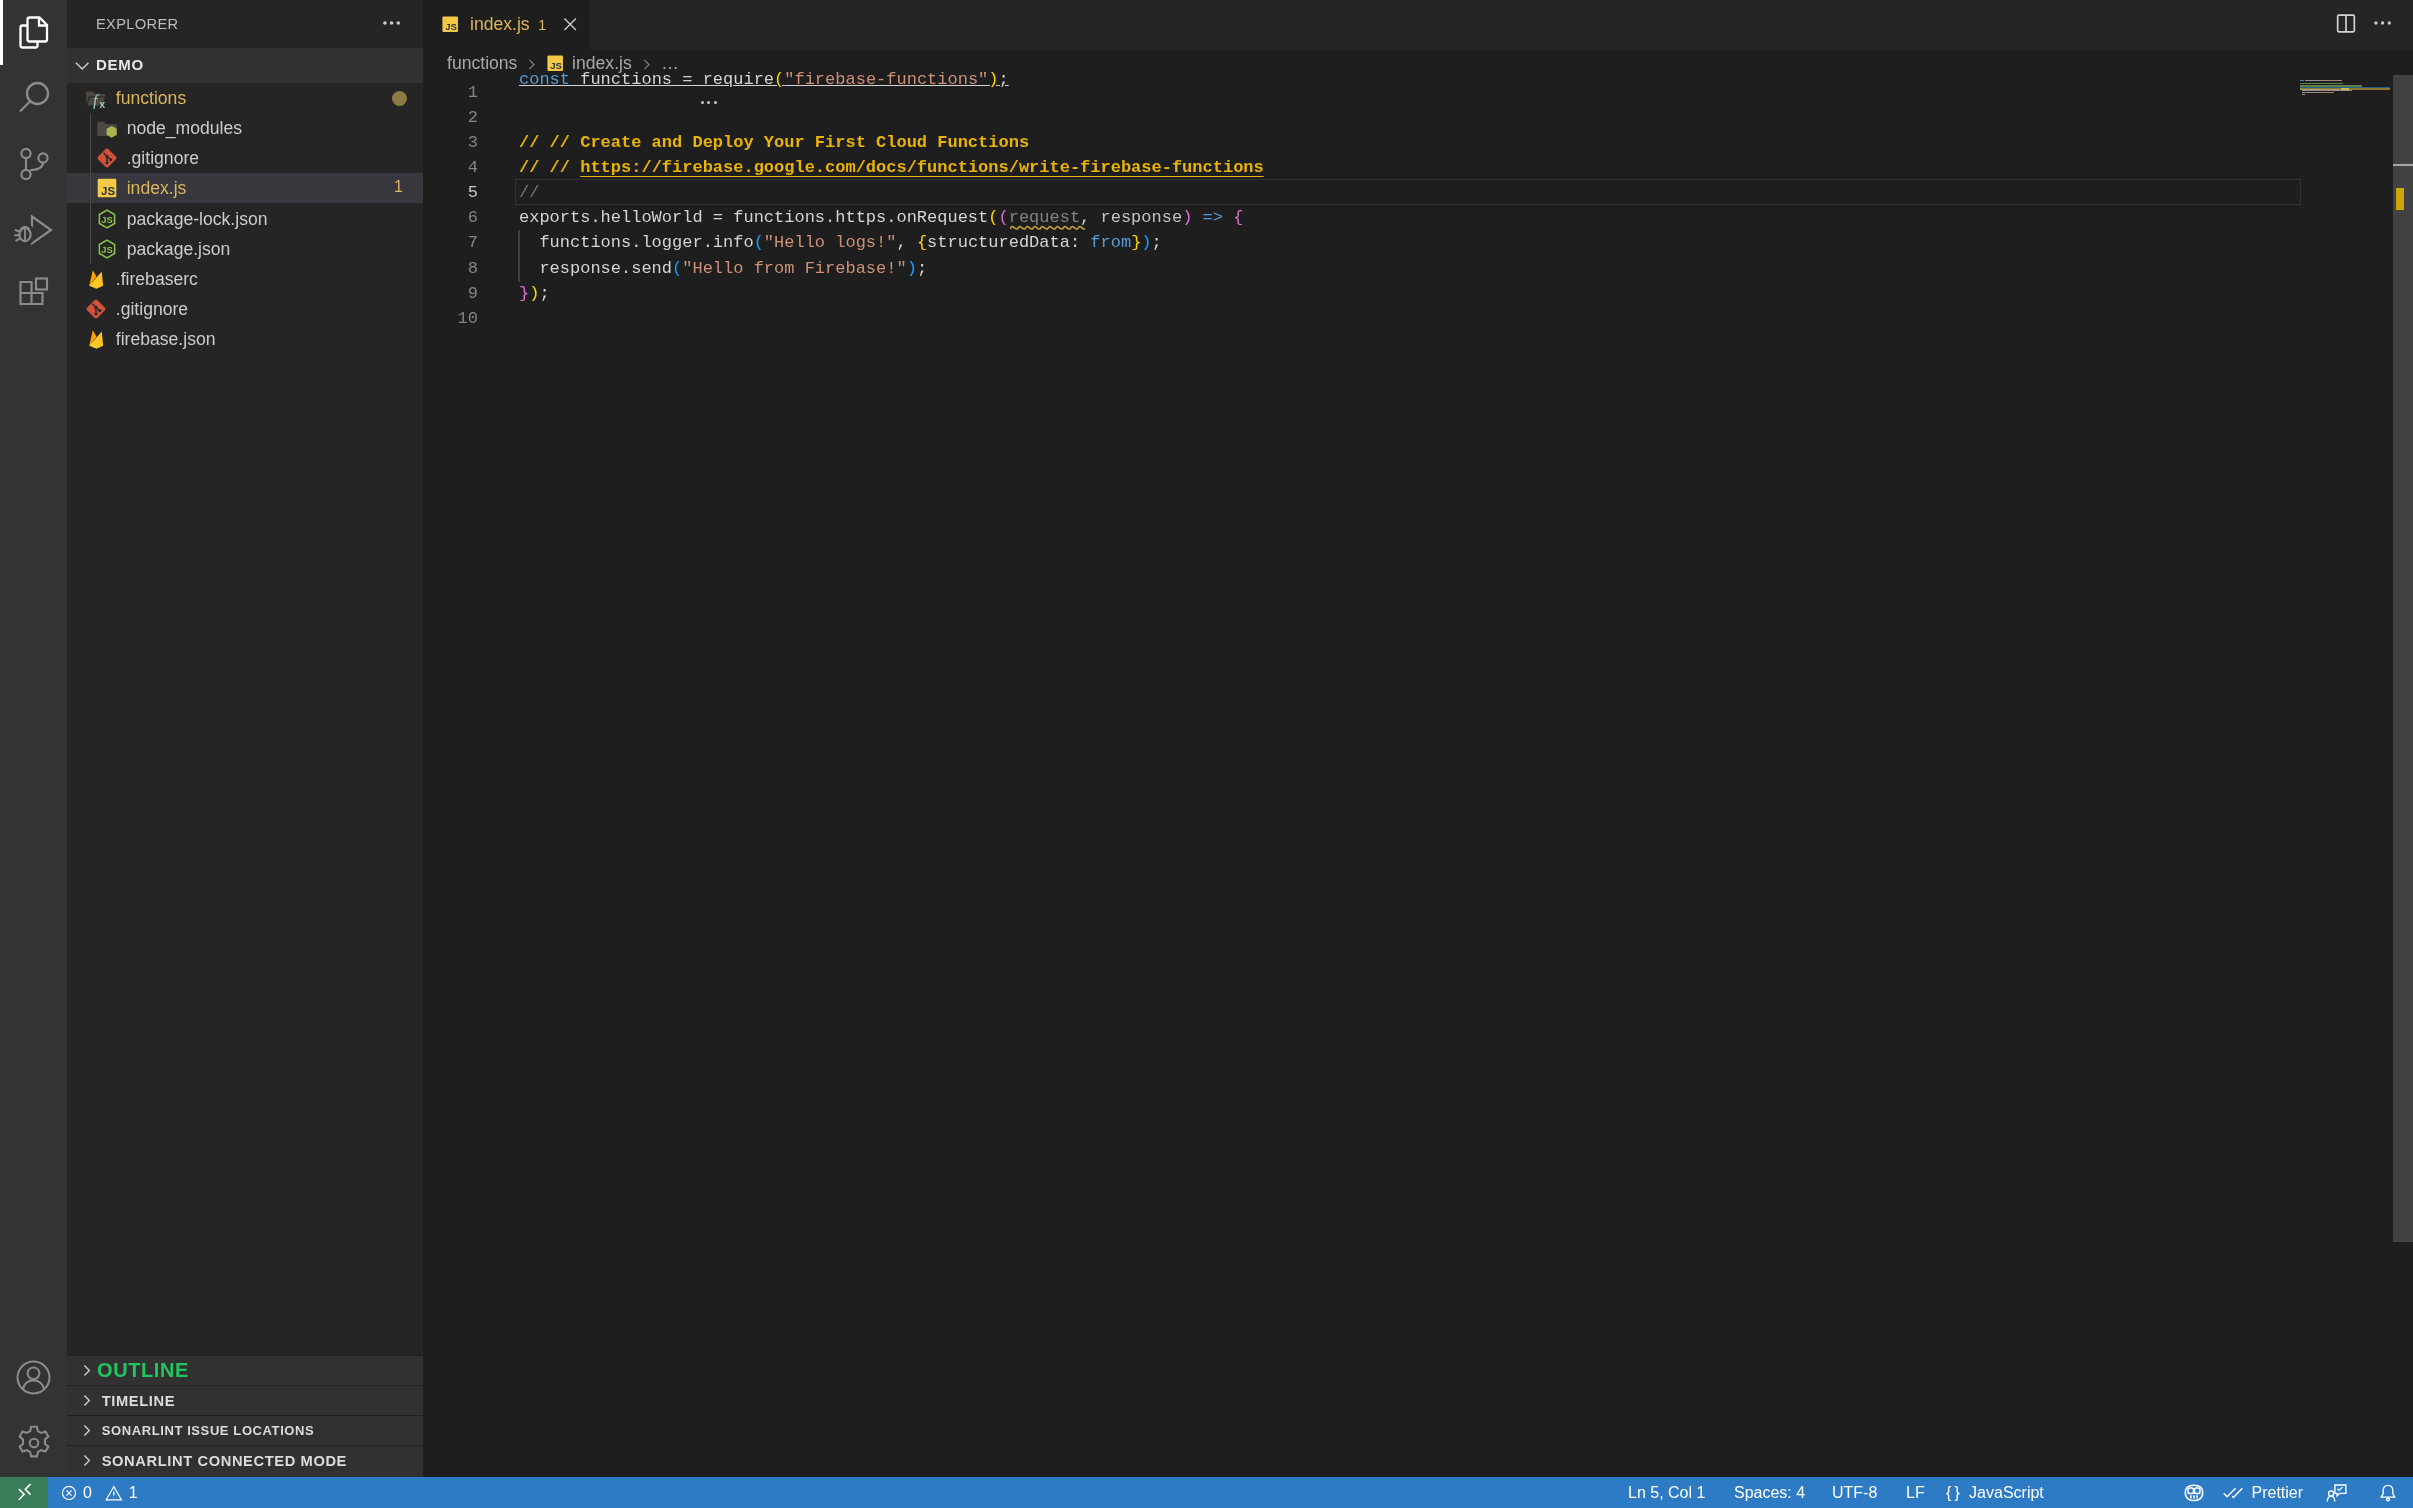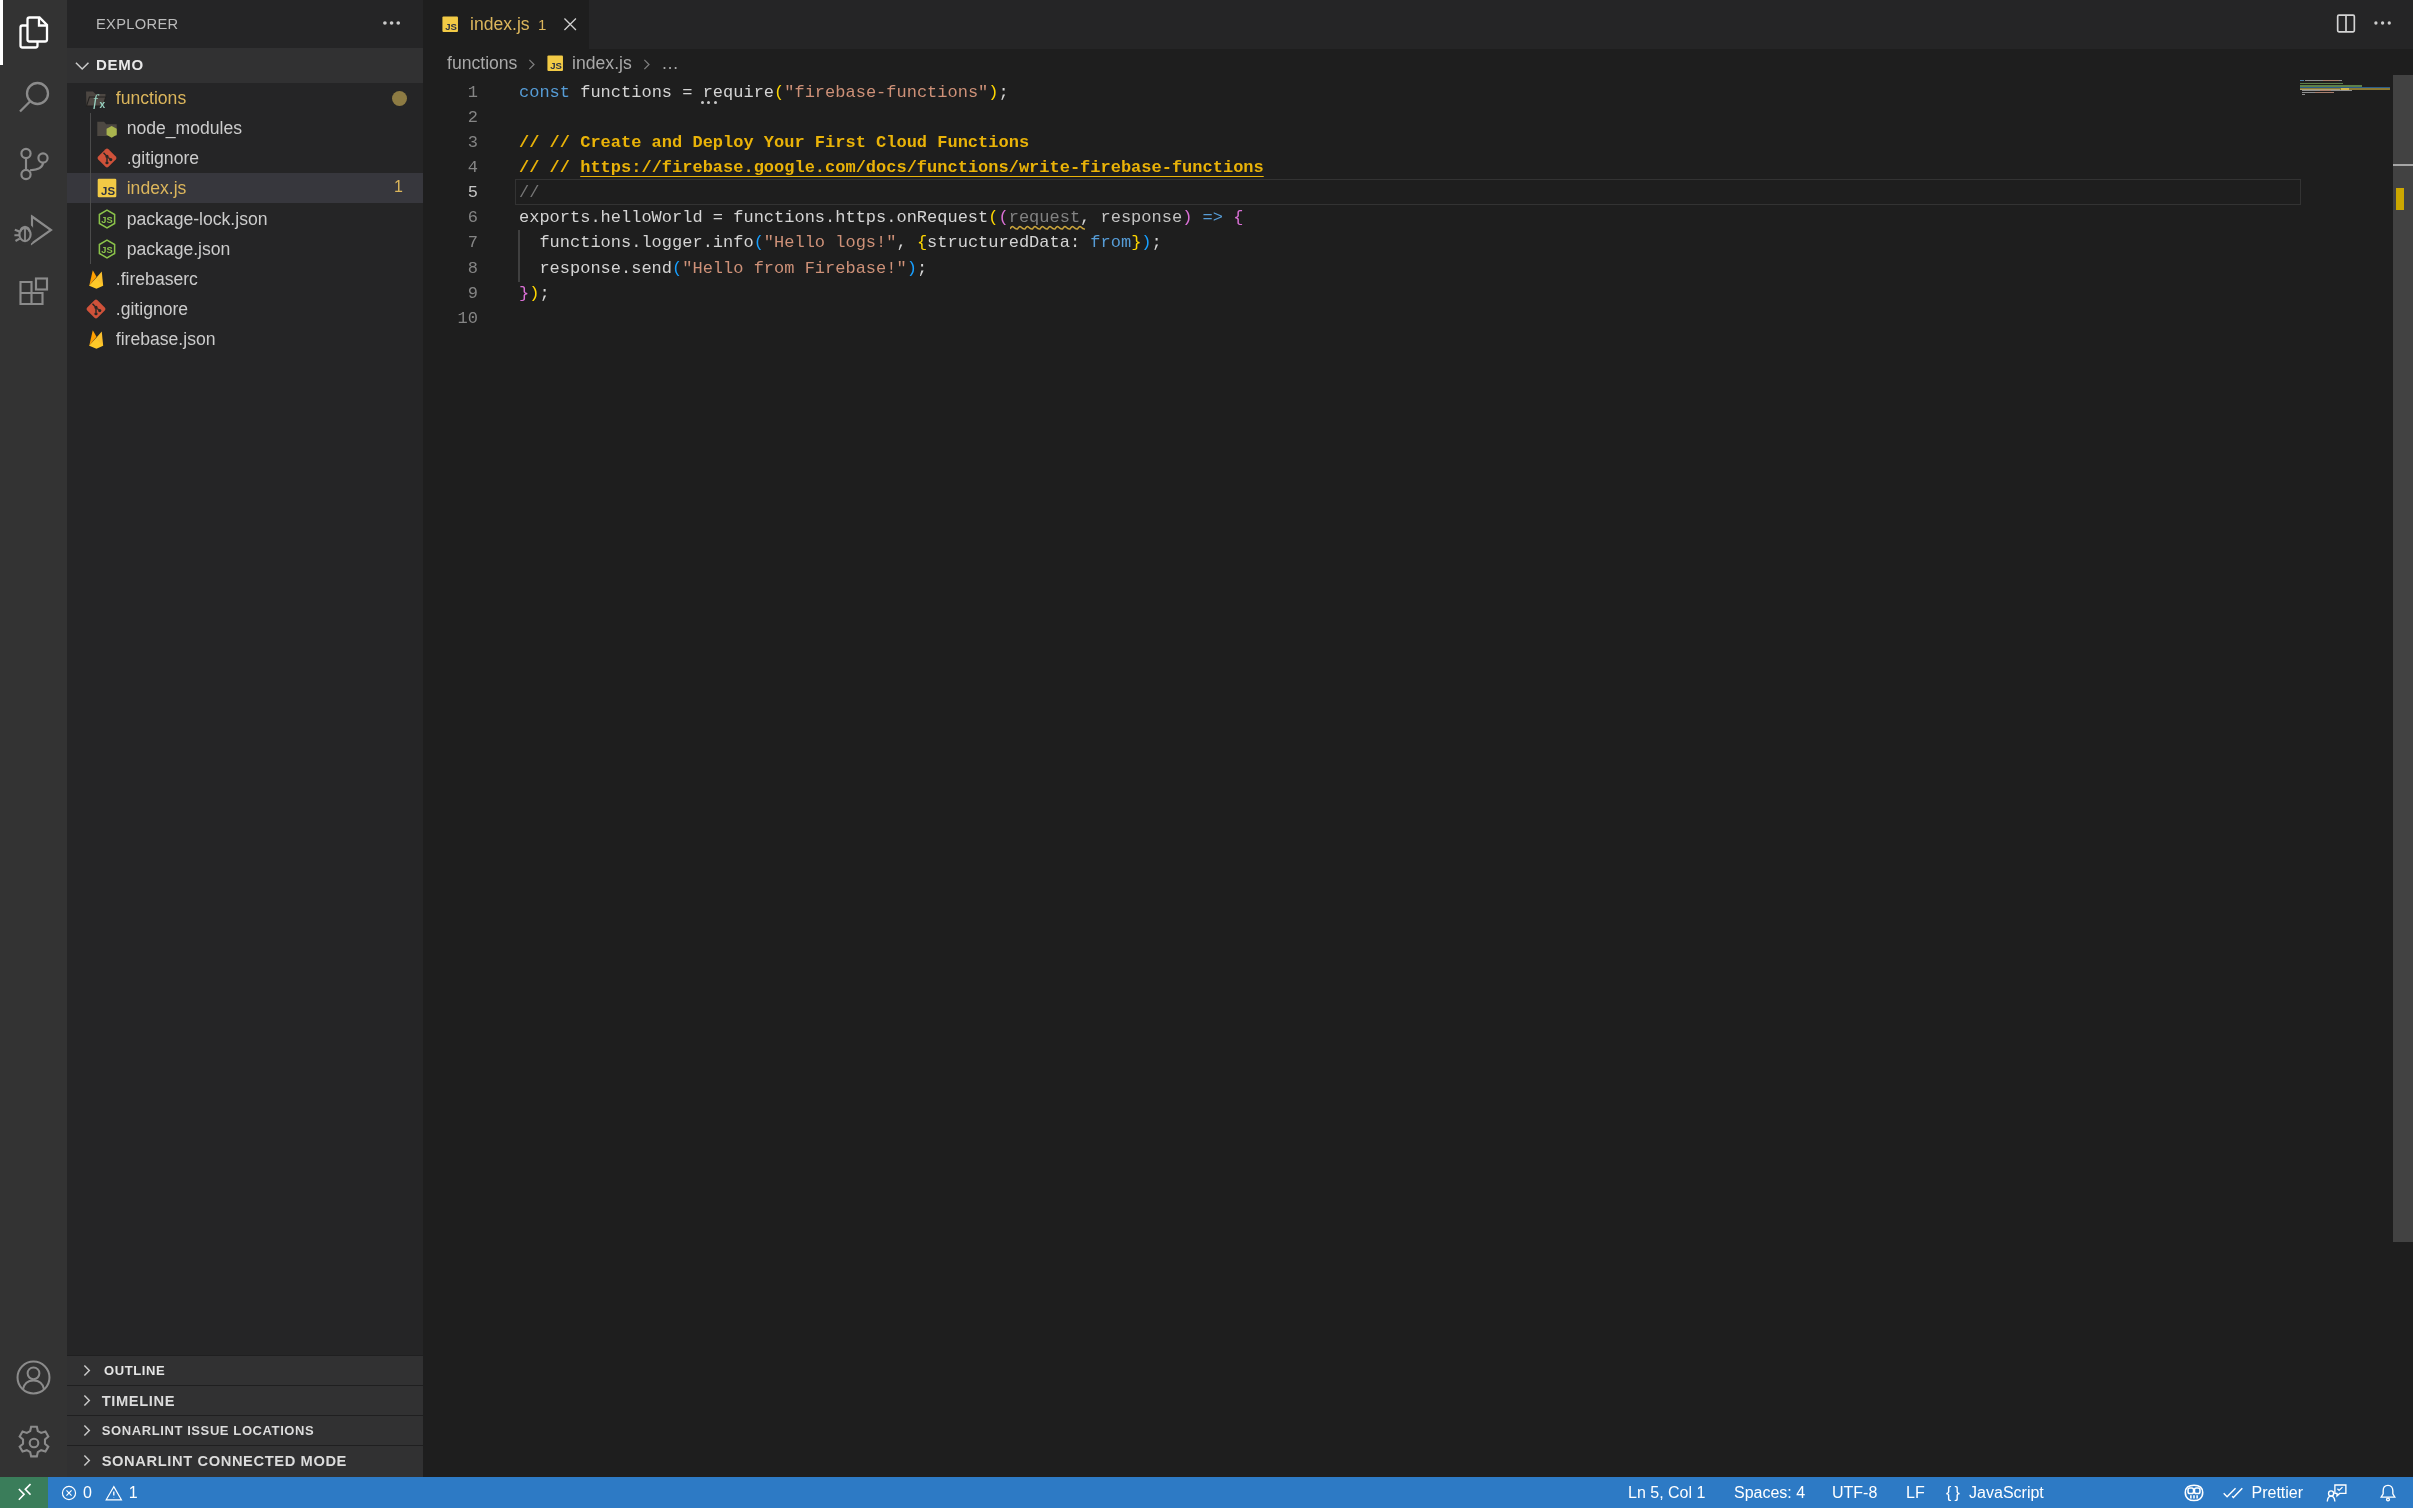--- a/index.html
+++ b/index.html
@@ -213,21 +213,21 @@
   </div>
 
   <div class="abs" style="left:90px;top:113px;width:0.8px;height:151px;background:#4b4b4b;"></div>
 
   <div class="sechdr" style="left:67px;top:1355px;width:356px;height:122px;"></div>
   <div class="abs" style="left:67px;top:1355px;width:356px;">
     <div style="position:relative;height:30px;border-top:0.8px solid #1f1f20;display:flex;align-items:center;">
       <svg style="margin-left:11px;" width="17" height="17" viewBox="0 0 24 24" fill="none" stroke="#cccccc" stroke-width="2">
           <path d="M9 5 l7 7 -7 7"></path>
         </svg>
-      <span style="margin-left:9px;color:#e5e5e5;font-size:13px;font-weight:bold;letter-spacing:0.6px;">OUTLINE</span>
+      <span style="margin-left:2px;color:#22c55e;font-size:20px;font-weight:bold;letter-spacing:0.6px;">OUTLINE</span>
     </div>
     <div style="position:relative;height:30px;border-top:0.8px solid #1f1f20;display:flex;align-items:center;">
       <svg style="margin-left:11px;" width="17" height="17" viewBox="0 0 24 24" fill="none" stroke="#cccccc" stroke-width="2">
           <path d="M9 5 l7 7 -7 7"></path>
         </svg>
       <span style="margin-left:6.7px;color:#dcdcdc;font-size:14.7px;font-weight:bold;letter-spacing:0.6px;">TIMELINE</span>
     </div>
     <div style="position:relative;height:30px;border-top:0.8px solid #1f1f20;display:flex;align-items:center;">
       <svg style="margin-left:11px;" width="17" height="17" viewBox="0 0 24 24" fill="none" stroke="#cccccc" stroke-width="2">
           <path d="M9 5 l7 7 -7 7"></path>
@@ -289,21 +289,21 @@
   <div class="ln mono" style="top:105px;">2</div>
   <div class="ln mono" style="top:130px;">3</div>
   <div class="ln mono" style="top:155px;">4</div>
   <div class="ln mono" style="top:180px;color:#c6c6c6;">5</div>
   <div class="ln mono" style="top:205px;">6</div>
   <div class="ln mono" style="top:230px;">7</div>
   <div class="ln mono" style="top:256px;">8</div>
   <div class="ln mono" style="top:281px;">9</div>
   <div class="ln mono" style="top:306px;">10</div>
 
-  <div class="cl mono" style="top:80px;"><span class="c-k">const</span> functions = require<span class="c-g">(</span><span class="c-s">"firebase-functions"</span><span class="c-g">)</span>;</div>
+  <div class="cl mono" style="top:67px;text-decoration:underline;"><span class="c-k">const</span> functions = require<span class="c-g">(</span><span class="c-s">"firebase-functions"</span><span class="c-g">)</span>;</div>
   <div class="cl mono" style="top:130px;"><span class="c-c">// // Create and Deploy Your First Cloud Functions</span></div>
   <div class="cl mono" style="top:155px;"><span class="c-c">// // <span style="text-decoration:underline;text-underline-offset:4.2px;">https://firebase.google.com/docs/functions/write-firebase-functions</span></span></div>
   <div class="cl mono" style="top:180px;"><span style="color:#767676;">//</span></div>
   <div class="cl mono" style="top:205px;">exports.helloWorld = functions.https.onRequest<span class="c-g">(</span><span class="c-p">(</span><span class="c-d">request</span>, <span style="color:#c3c3c3;">response</span><span class="c-p">)</span> <span class="c-k">=&gt;</span> <span class="c-p">{</span></div>
   <div class="cl mono" style="top:230px;">  functions.logger.info<span class="c-b">(</span><span class="c-s">"Hello logs!"</span>, <span class="c-g">{</span>structuredData: <span class="c-k">from</span><span class="c-g">}</span><span class="c-b">)</span>;</div>
   <div class="cl mono" style="top:256px;">  response.send<span class="c-b">(</span><span class="c-s">"Hello from Firebase!"</span><span class="c-b">)</span>;</div>
   <div class="cl mono" style="top:281px;"><span class="c-p">}</span><span class="c-g">)</span>;</div>
 
   <div class="abs" style="left:701px;top:101px;width:2.5px;height:2.5px;border-radius:1.7px;background:#c8c8c8;"></div>
   <div class="abs" style="left:707px;top:101px;width:2.5px;height:2.5px;border-radius:1.7px;background:#c8c8c8;"></div>

